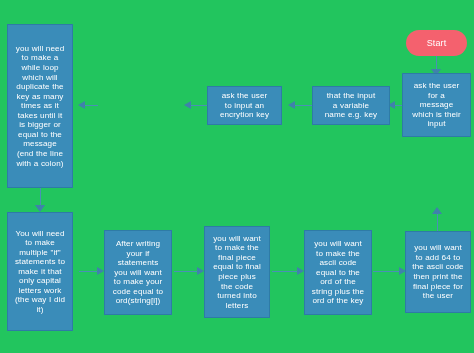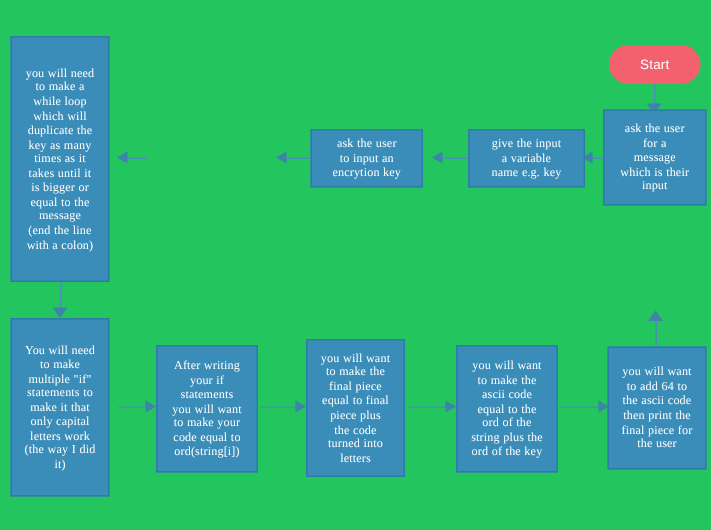--- a/index.html
+++ b/index.html
@@ -28,21 +28,20 @@
     line-height: 1.18;
     letter-spacing: 0.1px;
     word-spacing: 0.2px;
     padding: 2px 3px;
     z-index: 3;
   }
   .process {
     background: #3a8cb9;
     border: 1px solid #2e7ba6;
     font-size: 8.1px;
-    font-family: Liberation Serif, serif;
   }
   .terminator {
     background: #f4616e;
     border-radius: 999px;
     font-size: 9px;
     z-index: 4;
   }
   .node .txt {
     display: block;
     white-space: pre-line;
@@ -126,21 +125,21 @@
 
   <div class="node process" style="left:402px; top:73px; width:69px; height:64px;">
     <span class="txt">ask the user
 for a
 message
 which is their
 input</span>
   </div>
 
   <div class="node process" style="left:312px; top:86px; width:78px; height:39px;">
-    <span class="txt">give the input
+    <span class="txt">that the input
 a variable
 name e.g. key</span>
   </div>
 
   <div class="node process" style="left:207px; top:86px; width:75px; height:39px;">
     <span class="txt">ask the user
 to input an
 encrytion key</span>
   </div>
 

